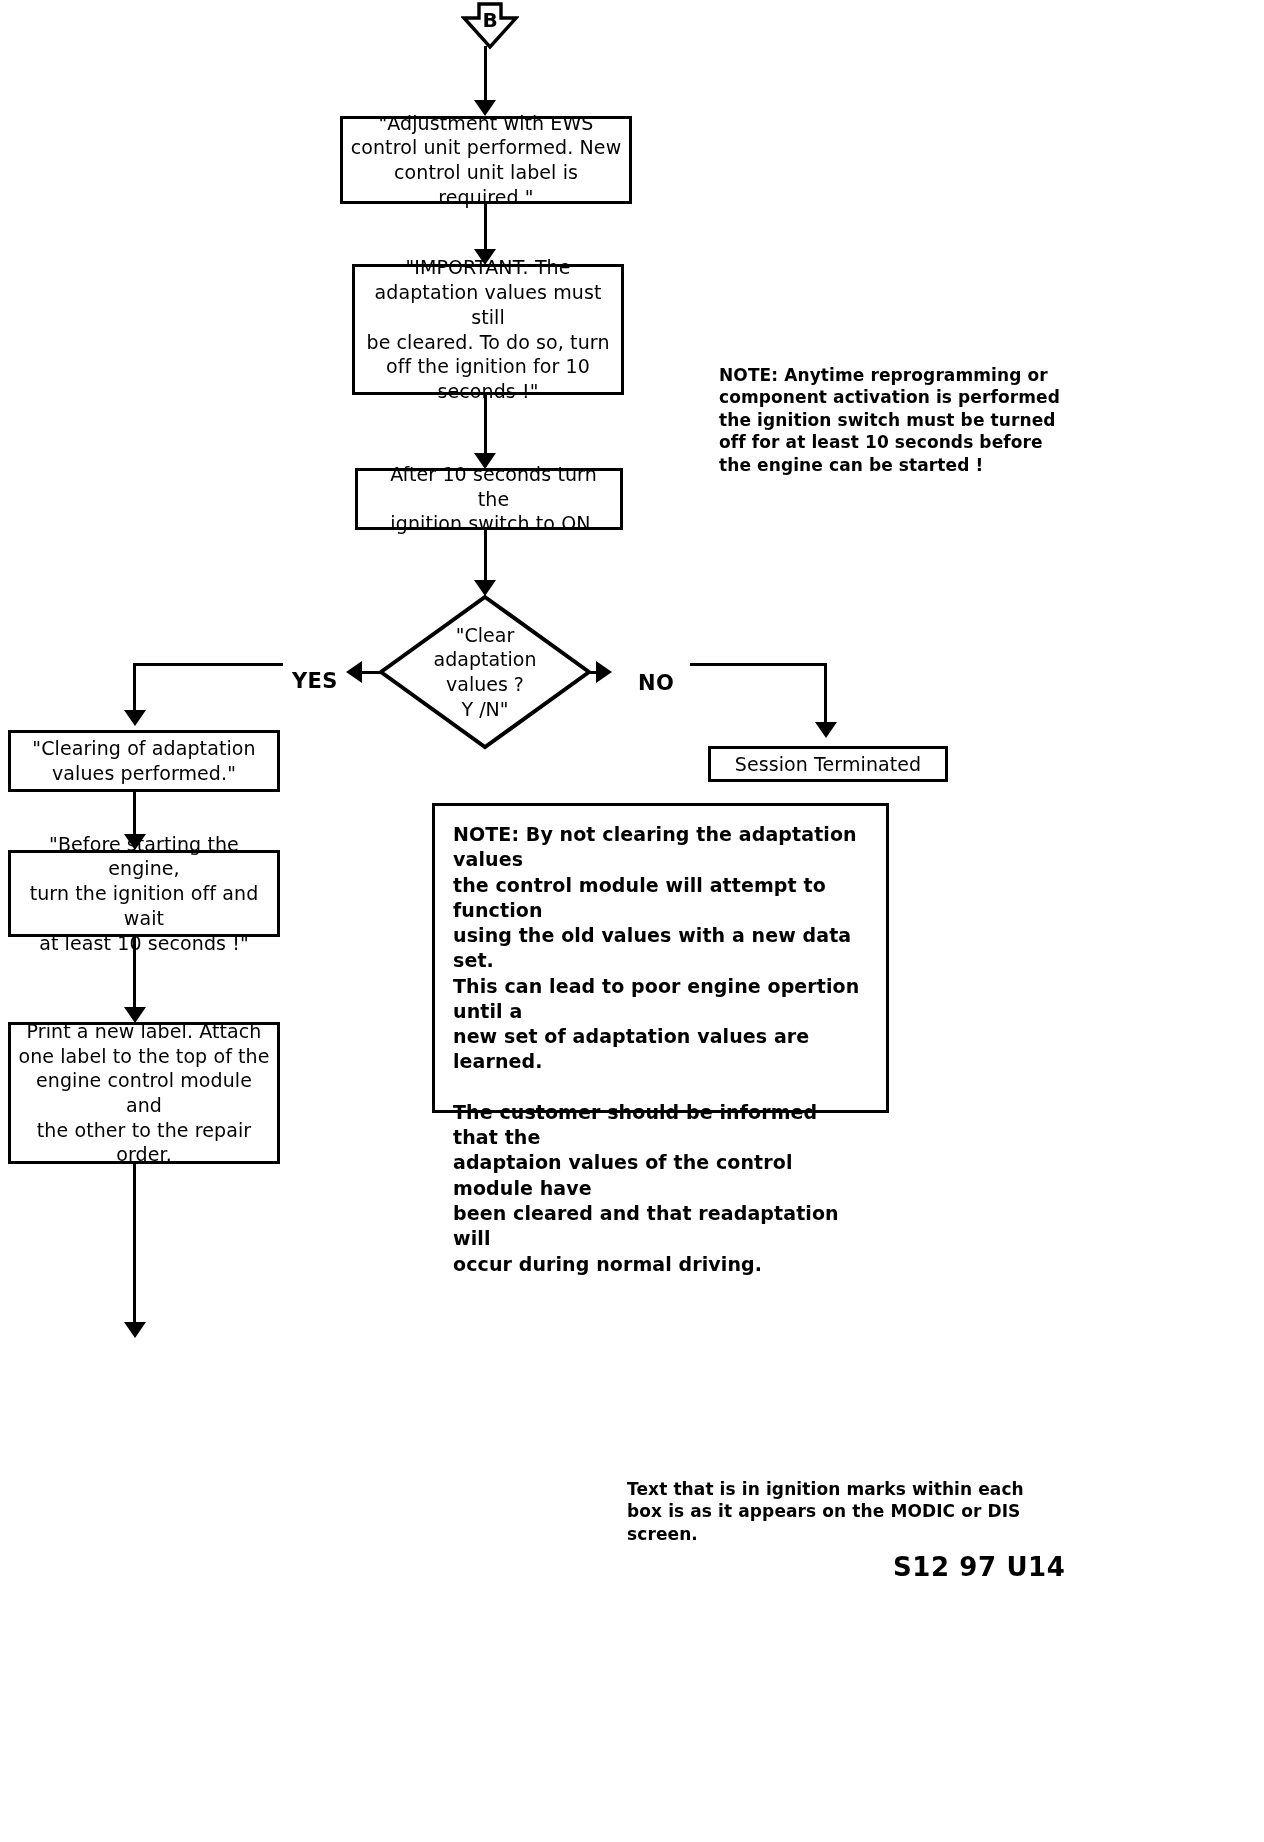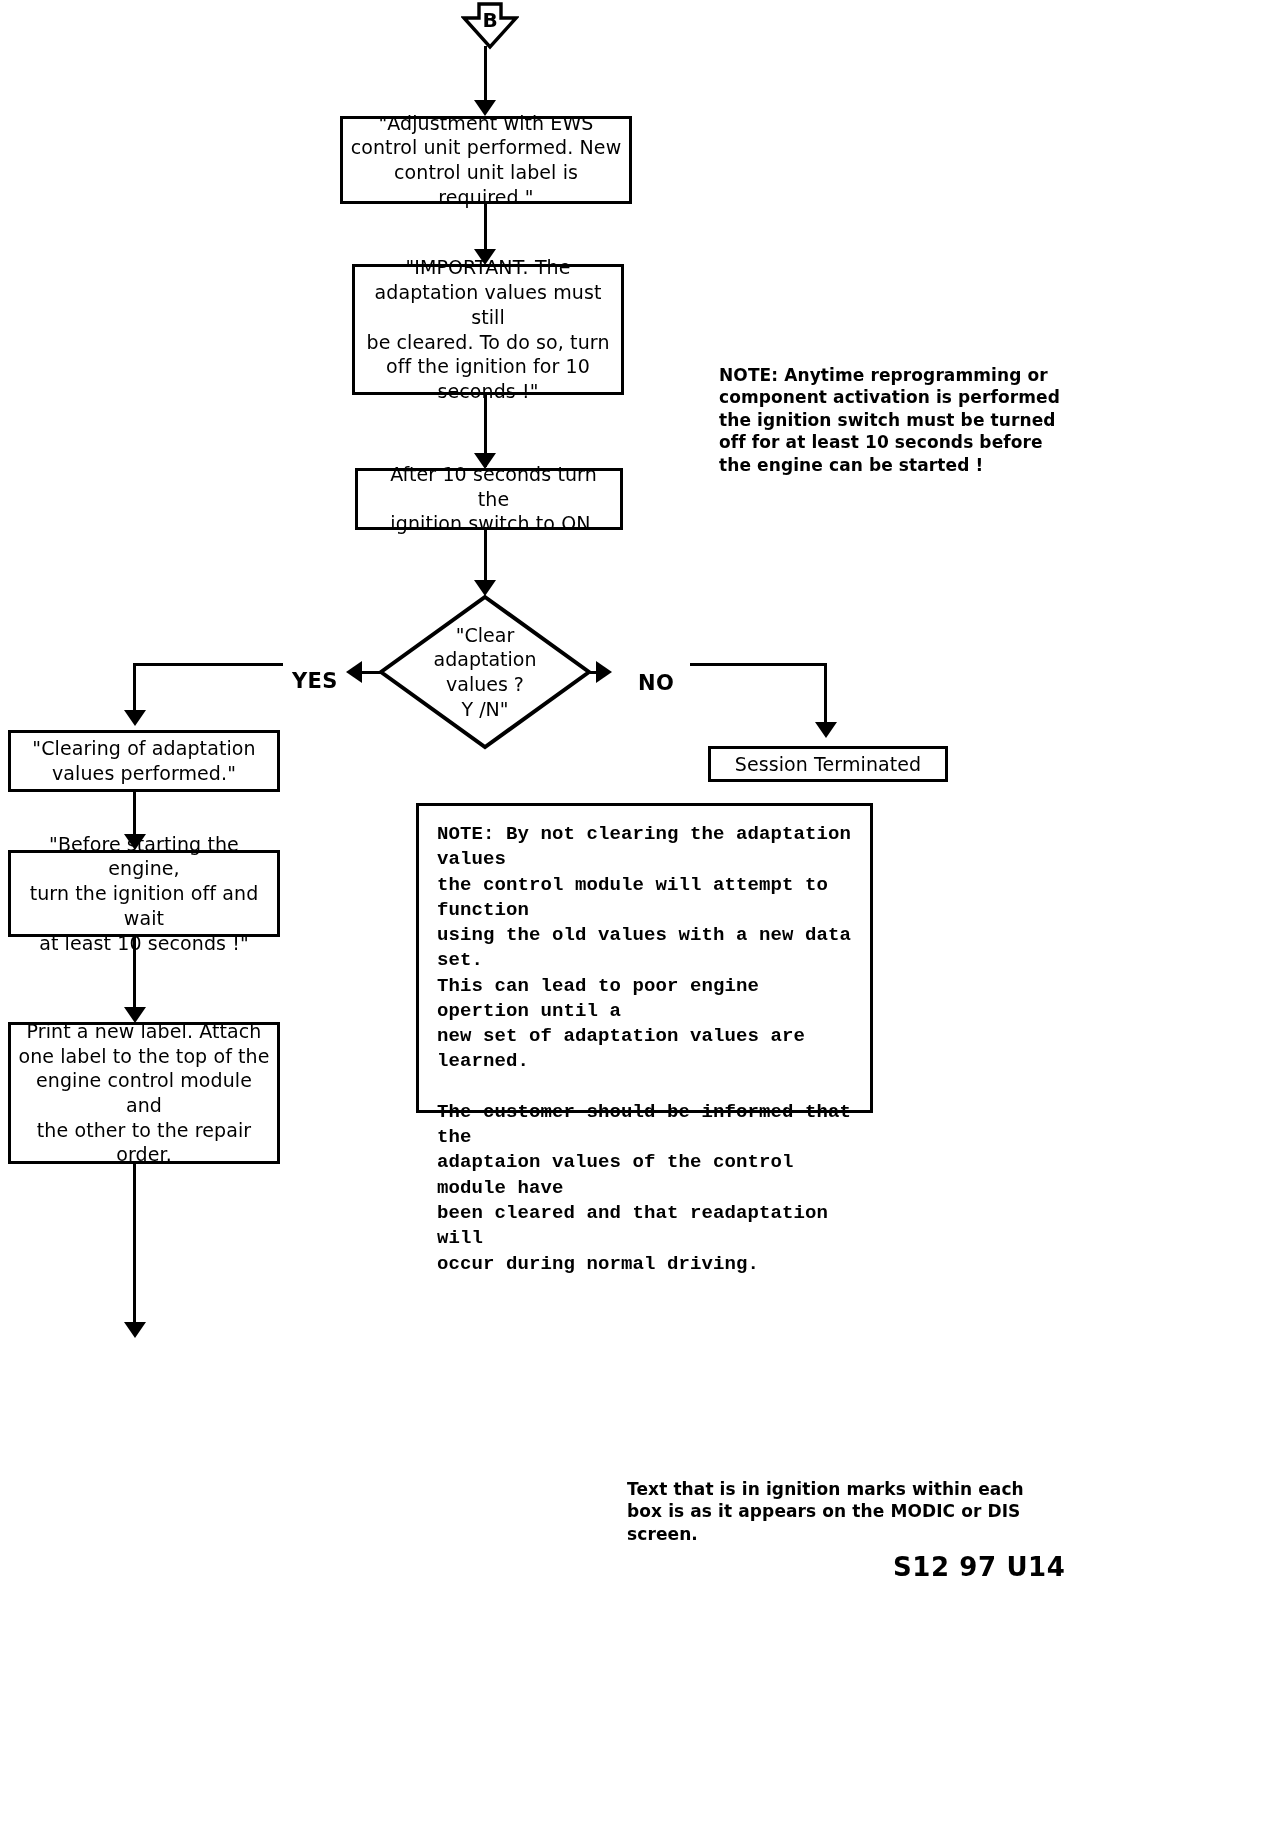--- a/index.html
+++ b/index.html
@@ -172,21 +172,21 @@
   <div class="vline" style="left:133px;top:1164px;height:170px;"></div>
   <div class="arrow-down" style="left:124px;top:1322px;"></div>
 
 
   <div class="note" style="left:719px;top:364px;width:350px;">NOTE: Anytime reprogramming or
 component activation is performed
 the ignition switch must be turned
 off for at least 10 seconds before
 the engine can be started !</div>
 
-  <div class="noteboxed" style="left:416px;top:803px;width:457px;height:310px;font-family:Liberation Mono, monospace;">NOTE: By not clearing the adaptation values
+  <div class="noteboxed" style="left:432px;top:803px;width:457px;height:310px;">NOTE: By not clearing the adaptation values
 the control module will attempt to function
 using the old values with a new data set.
 This can lead to poor engine opertion until a
 new set of adaptation values are learned.
 
 The customer should be informed that the
 adaptaion values of the control module have
 been cleared and that readaptation will
 occur during normal driving.</div>
 

